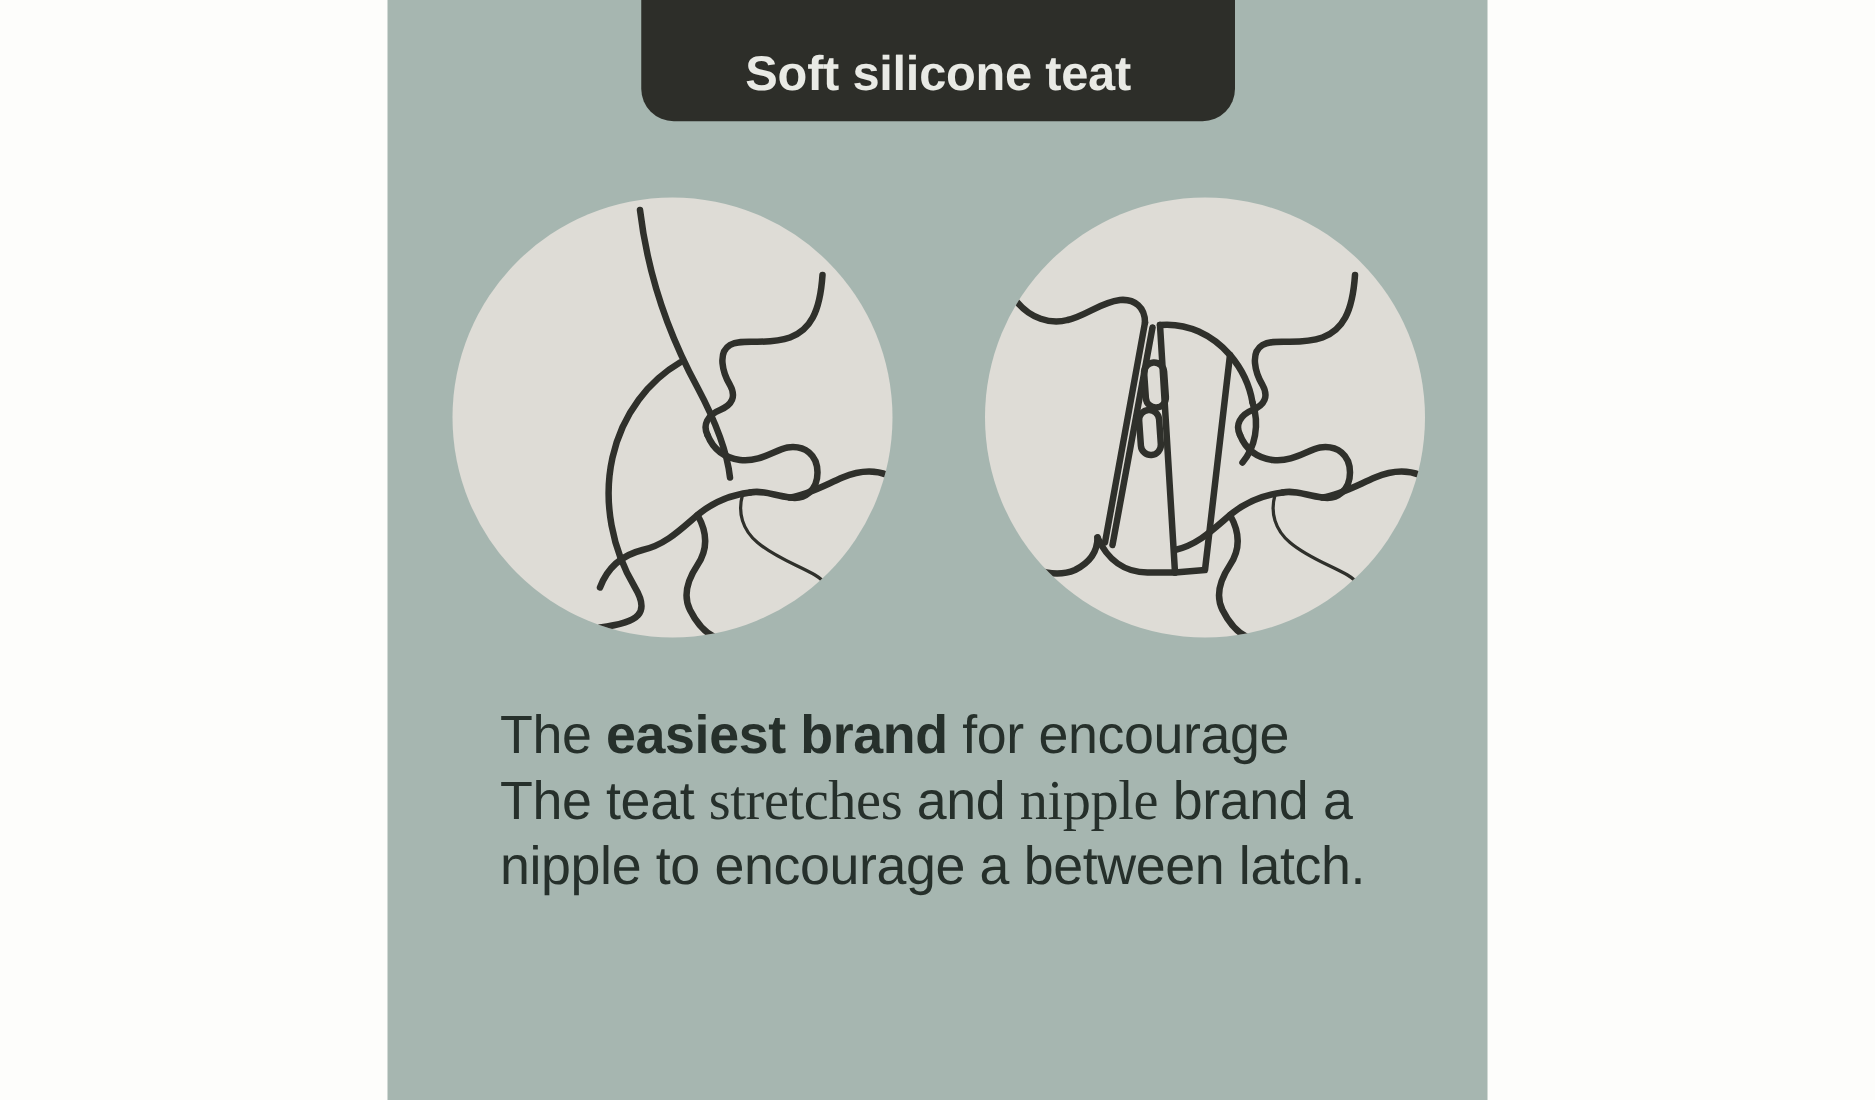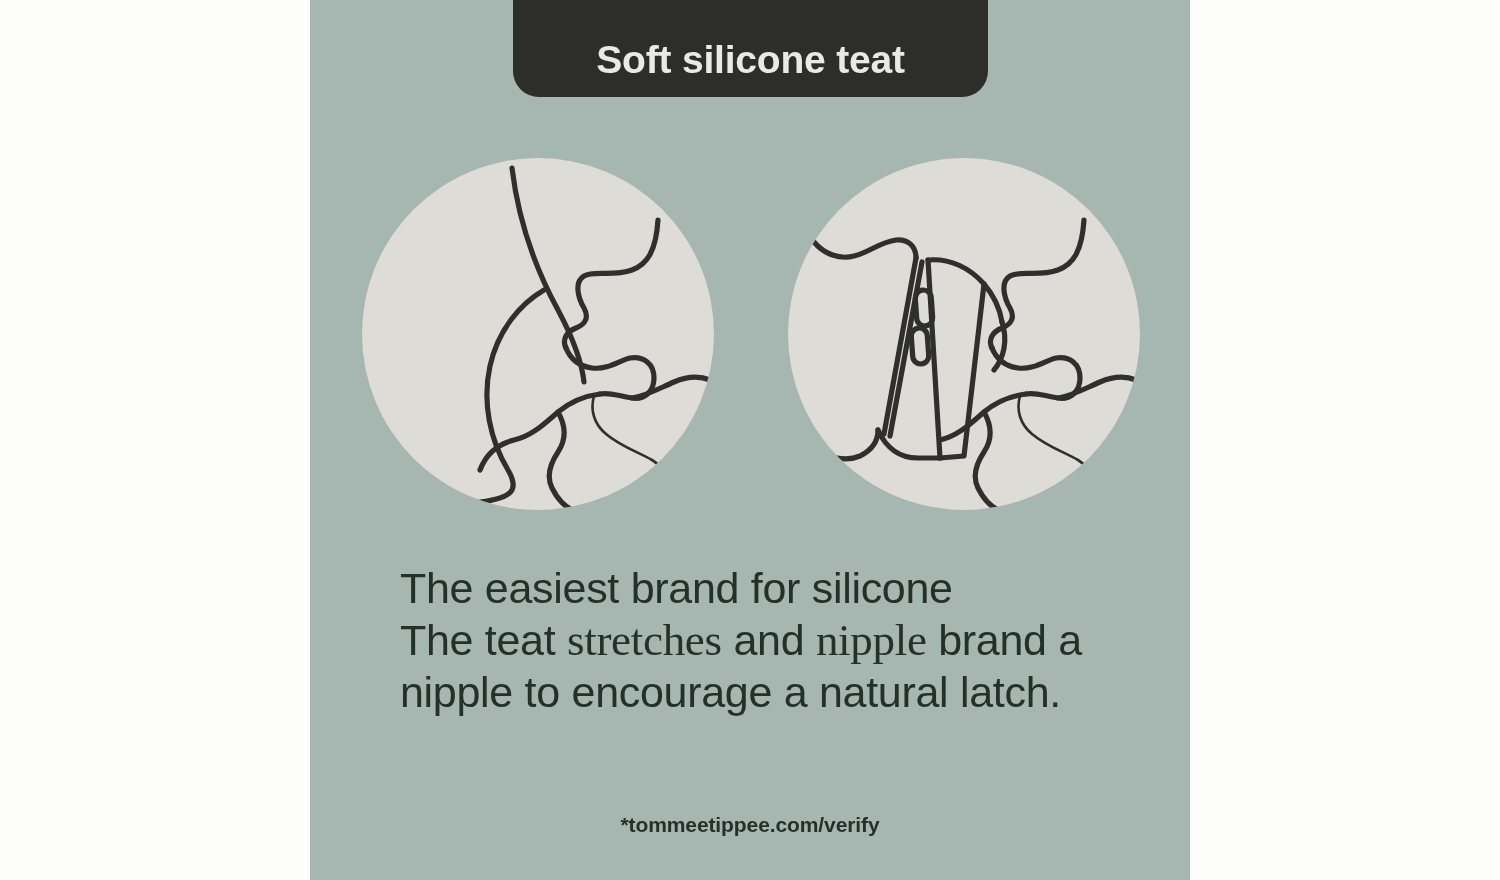--- a/index.html
+++ b/index.html
@@ -84,21 +84,21 @@
   #body-copy {
     position: absolute;
     left: 90px;             
     top: 562px;
     width: 740px;
     color: #26302b;
     font-size: 43px;
     line-height: 52px;
     letter-spacing: -0.3px;
   }
-  #body-copy .b { font-weight: 400; }
+  #body-copy .b { font-weight: 700; }
   #body-copy .it {
     font-family: "Liberation Serif", serif;
     font-size: 45px;
   }
 
   
   #footnote {
     position: absolute;
     left: 0;
     top: 813px;
@@ -178,21 +178,20 @@
         <path class="ink ink-thin" d="M232 238 C 228 252, 232 266, 244 276 C 258 288, 276 294, 290 302
                  C 300 308, 304 316, 302 326"></path>
         <path class="ink ink-thick" d="M196 254 C 204 268, 204 282, 196 294 C 188 306, 184 318, 190 330
                  C 196 342, 202 348, 210 352"></path>
 
         <path class="ink ink-thick" d="M214 164 C 220 182, 216 200, 206 212"></path>
       </svg>
     </div>
 
     <div id="body-copy">
-      <div><span>The </span><span class="b">easiest brand</span><span> for silicone</span></div>
+      <div><span>The </span><span class="b">easiest brand</span><span> for encourage</span></div>
       <div><span>The teat </span><span class="it">stretches</span><span> and </span><span class="it">nipple</span><span> brand a</span></div>
-      <div><span>nipple to encourage a natural latch.</span></div>
+      <div><span>nipple to encourage a between latch.</span></div>
     </div>
 
-    <div id="footnote">*tommeetippee.com/verify</div>
 
   </div>
 </div>
 
 </body></html>

